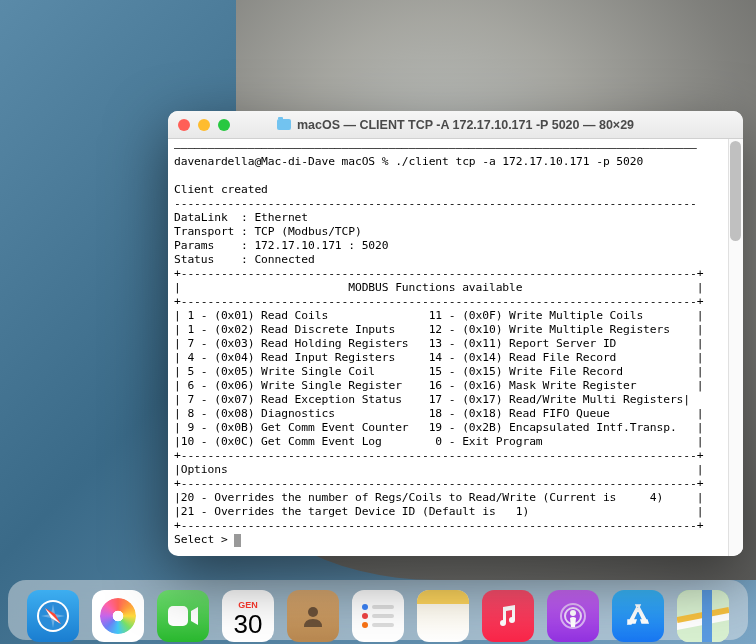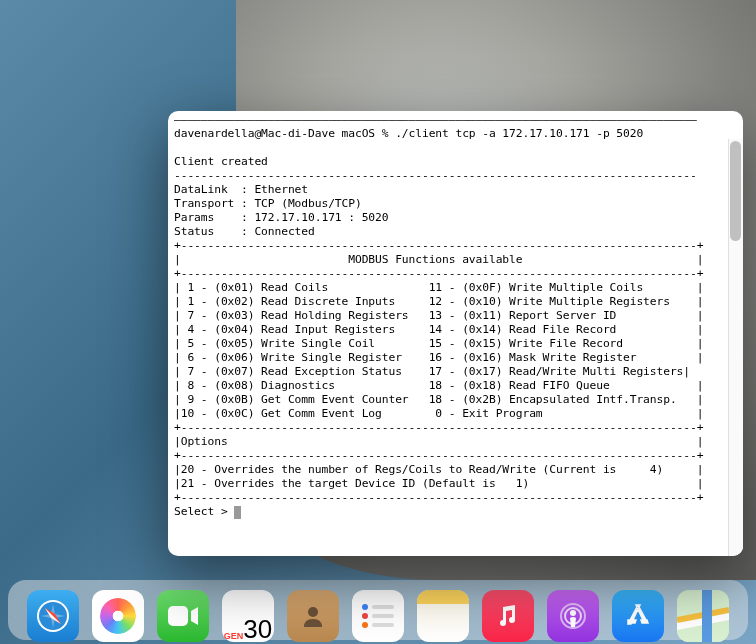--- a/index.html
+++ b/index.html
@@ -171,21 +171,21 @@
       display: flex;
       align-items: center;
       justify-content: center;
       font-size: 26px;
       color: white;
       position: relative;
     }
     .di-safari { background: linear-gradient(180deg,#3daef0,#1a7dd0); }
     .di-photos { background: #fff; }
     .di-facetime { background: linear-gradient(180deg,#6fe070,#2ab82f); }
-    .di-calendar { background: #fff; flex-direction: row; align-items: flex-end; }
+    .di-calendar { background: #fff; flex-direction: column; }
     .di-contacts { background: linear-gradient(180deg,#d8a870,#b88850); }
     .di-reminders { background: #fff; flex-direction: column; justify-content: center; gap: 3px; padding: 10px; }
     .di-notes { background: linear-gradient(180deg,#fff9e8,#fff); }
     .di-tv { background: #1a1a1a; font-size: 16px; font-weight: 600; }
     .di-music { background: linear-gradient(180deg,#fc4f6e,#fa2548); }
     .di-podcasts { background: linear-gradient(180deg,#c968f5,#9232e0); }
     .di-appstore { background: linear-gradient(180deg,#3ab8fb,#1876f2); }
     .di-maps { background: linear-gradient(180deg,#9de89c,#f5f0d8); }
     .cal-top { color: #ff3b30; font-size: 9px; font-weight: 700; line-height: 12px; padding-top: 4px; }
     .cal-num { color: #000000; font-size: 26px; font-weight: 400; line-height: 26px; }
@@ -195,41 +195,52 @@
     .notes-top { position: absolute; top: 0; left: 0; right: 0; height: 14px; background: #fed55d; border-radius: 12px 12px 0 0; }
     .photos-flower { width: 36px; height: 36px; background: conic-gradient(#ff6259,#ff9a3d,#ffd93d,#7ae066,#41c7f5,#6b7ff5,#c565eb,#ff62a8,#ff6259); border-radius: 50%; mask: radial-gradient(circle at center, transparent 20%, black 22%); -webkit-mask: radial-gradient(circle at center, transparent 20%, black 22%); }
   </style>
 </head>
 <body>
 
 <div class="wallpaper"></div>
 <div class="rock"></div>
 
 <div class="terminal-window">
+  <div class="titlebar">
+    <div class="traffic-lights">
+      <div class="tl tl-close"></div>
+      <div class="tl tl-min"></div>
+      <div class="tl tl-max"></div>
+    </div>
+    <div class="titlebar-center">
+      <div class="folder-icon"></div>
+      <span>macOS — CLIENT TCP -A 172.17.10.171 -P 5020 — 80×29</span>
+    </div>
+  </div>
   <div class="terminal-content"><span>——————————————————————————————————————————————————————————————————————————————</span>
 <span>davenardella@Mac-di-Dave macOS % ./client tcp -a 172.17.10.171 -p 5020</span>
 <span></span>
 <span>Client created</span>
 <span>------------------------------------------------------------------------------</span>
 <span>DataLink  : Ethernet</span>
 <span>Transport : TCP (Modbus/TCP)</span>
 <span>Params    : 172.17.10.171 : 5020</span>
 <span>Status    : Connected</span>
 <span>+-----------------------------------------------------------------------------+</span>
 <span>|                         MODBUS Functions available                          |</span>
 <span>+-----------------------------------------------------------------------------+</span>
 <span>| 1 - (0x01) Read Coils               11 - (0x0F) Write Multiple Coils        |</span>
 <span>| 1 - (0x02) Read Discrete Inputs     12 - (0x10) Write Multiple Registers    |</span>
 <span>| 7 - (0x03) Read Holding Registers   13 - (0x11) Report Server ID            |</span>
 <span>| 4 - (0x04) Read Input Registers     14 - (0x14) Read File Record            |</span>
 <span>| 5 - (0x05) Write Single Coil        15 - (0x15) Write File Record           |</span>
 <span>| 6 - (0x06) Write Single Register    16 - (0x16) Mask Write Register         |</span>
 <span>| 7 - (0x07) Read Exception Status    17 - (0x17) Read/Write Multi Registers|</span>
 <span>| 8 - (0x08) Diagnostics              18 - (0x18) Read FIFO Queue             |</span>
-<span>| 9 - (0x0B) Get Comm Event Counter   18 - (0x2B) Encapsulated Intf.Transp.   |</span>
+<span>| 9 - (0x0B) Get Comm Event Counter   19 - (0x2B) Encapsulated Intf.Transp.   |</span>
 <span>|10 - (0x0C) Get Comm Event Log        0 - Exit Program                       |</span>
 <span>+-----------------------------------------------------------------------------+</span>
 <span>|Options                                                                      |</span>
 <span>+-----------------------------------------------------------------------------+</span>
 <span>|20 - Overrides the number of Regs/Coils to Read/Write (Current is     4)     |</span>
 <span>|21 - Overrides the target Device ID (Default is   1)                         |</span>
 <span>+-----------------------------------------------------------------------------+</span>
 <span>Select &gt; </span><span class="cursor-block"></span></div>
   <div class="scrollbar-track">
     <div class="scrollbar-thumb"></div>

